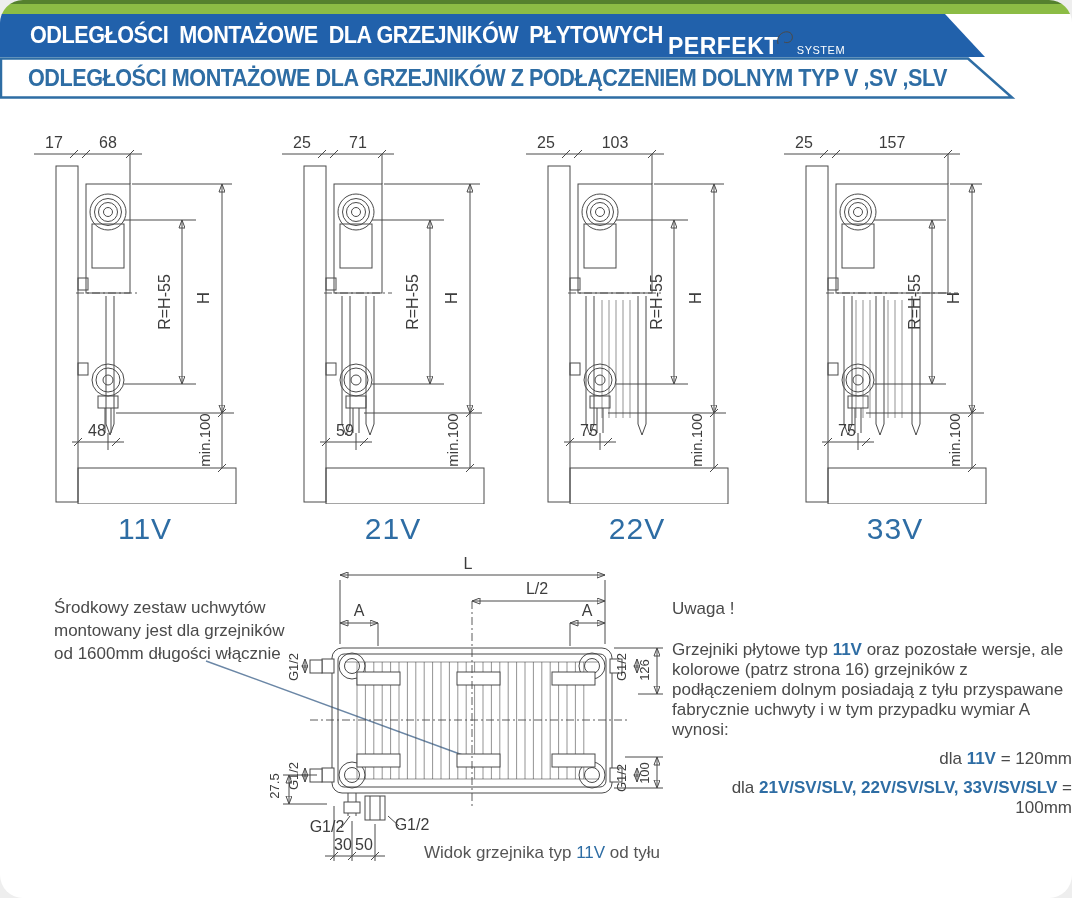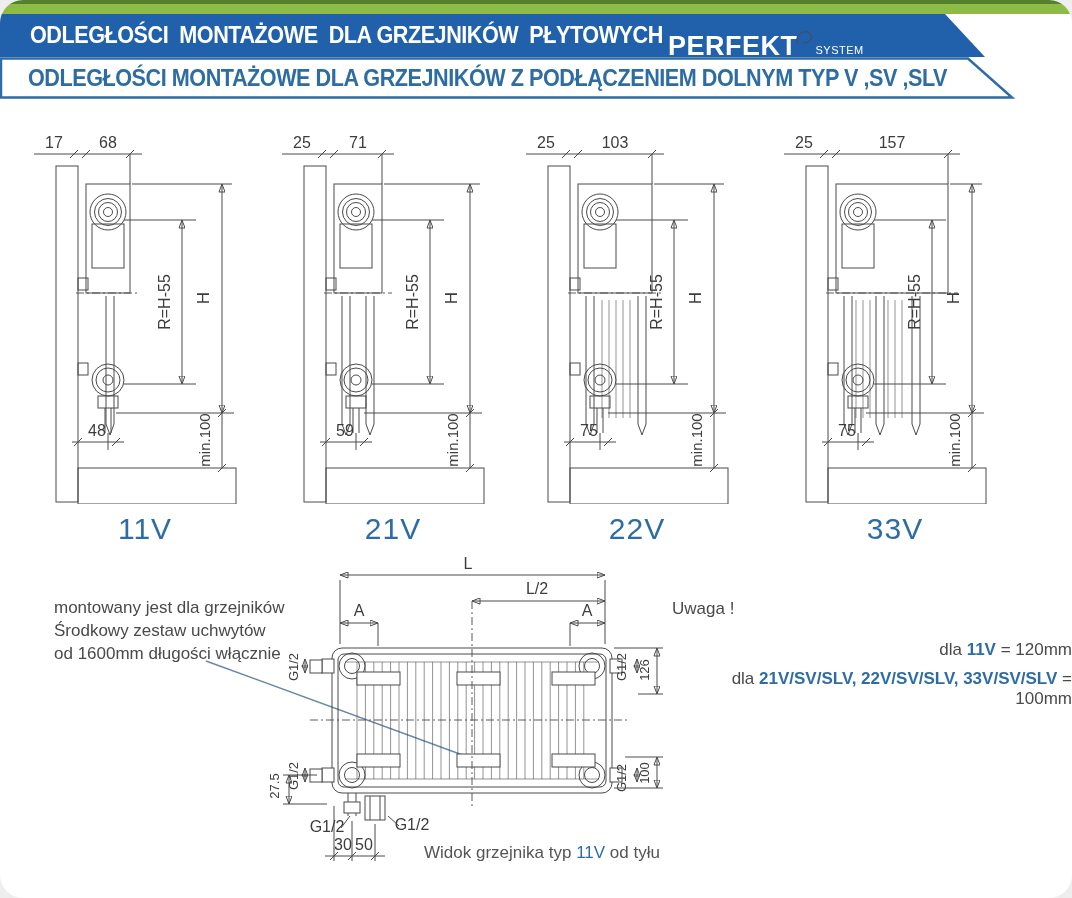--- a/index.html
+++ b/index.html
@@ -7,21 +7,21 @@
         font-family:"Liberation Sans",sans-serif;border-radius:23px;}
   
   .strip-dark{position:absolute;left:0;top:0;width:1072px;height:4px;background:#55812e;}
   .strip-green{position:absolute;left:0;top:4px;width:1072px;height:10px;background:#8cbc45;}
   .banner-svg{position:absolute;left:0;}
   .b1-text{position:absolute;left:30px;top:14px;height:43px;line-height:43px;color:#fff;
            font-size:23px;font-weight:bold;white-space:pre;letter-spacing:-0.5px;
            transform:scaleX(0.94);transform-origin:left center;}
   .logo{position:absolute;left:668px;top:14px;height:43px;display:flex;align-items:flex-end;
         padding-bottom:8px;color:#fff;}
-  .logo-main{font-size:27px;font-weight:bold;letter-spacing:0.5px;line-height:22px;}
+  .logo-main{font-size:23px;font-weight:bold;letter-spacing:0.5px;line-height:22px;}
   .logo-swoosh{position:relative;top:-8px;left:-4px;}
   .logo-sub{font-size:11px;letter-spacing:0.5px;margin-left:-2px;line-height:13px;}
   .b2-text{position:absolute;left:28px;top:57px;height:42px;line-height:42px;color:#2e6da4;
            font-size:23px;font-weight:bold;white-space:pre;letter-spacing:-0.5px;
            transform:scaleX(0.94);transform-origin:left center;}
   
   .sidediag{position:absolute;top:128px;width:250px;}
   .dlabel{text-align:center;font-size:30px;color:#2e6da4;margin-top:4px;letter-spacing:1px;}
   svg line,svg path,svg rect,svg circle,svg ellipse{stroke:#4a4a4a;stroke-width:1;fill:none;}
   svg .thin{stroke-width:0.6;}
@@ -300,22 +300,22 @@
         <line x1="52" y1="314" x2="104" y2="314"></line>
         <line x1="54" y1="318" x2="62" y2="310"></line>
           <line x1="92" y1="318" x2="100" y2="310"></line>
         <text x="77" y="308" text-anchor="middle">75</text>
       </svg>
       <div class="dlabel">33V</div>
     </div>
     </div>
 
   <div class="note-left">
+    <div>Środkowy zestaw uchwytów</div>
     <div>montowany jest dla grzejników</div>
-    <div>Środkowy zestaw uchwytów</div>
     <div>od 1600mm długości włącznie</div>
   </div>
 
   <svg style="position:absolute;left:200px;top:653px" width="275" height="110">
     <line class="leader" x1="6" y1="8" x2="268" y2="104"></line>
   </svg>
 
   <svg style="position:absolute;left:265px;top:556px" width="410" height="330" viewBox="0 0 410 330">
 
     <line x1="75" y1="19" x2="340" y2="19" marker-start="url(#arrS)" marker-end="url(#arrE)"></line>
@@ -439,17 +439,18 @@
     <text x="147" y="274" text-anchor="middle">G1/2</text>
     <line x1="134" y1="270" x2="123" y2="260"></line>
   </svg>
 
   <div class="caption">
     <span>Widok grzejnika typ </span><span class="blue" style="font-weight:normal">11V</span><span> od tyłu</span>
   </div>
 
   <div class="note-right">
     <div class="title">Uwaga !</div>
+    <p><span>Grzejniki płytowe typ </span><span class="blue">11V</span><span> oraz pozostałe wersje, ale kolorowe (patrz strona 16) grzejników z podłączeniem dolnym posiadają z tyłu przyspawane fabrycznie uchwyty i w tym przypadku wymiar A wynosi:</span></p>
     <div class="dla"><span>dla </span><span class="blue">11V</span><span> = 120mm</span></div>
     <div class="dla"><span>dla </span><span class="blue">21V/SV/SLV, 22V/SV/SLV, 33V/SV/SLV</span><span> = 100mm</span></div>
   </div>
 
 </div>
 
 </body></html>

